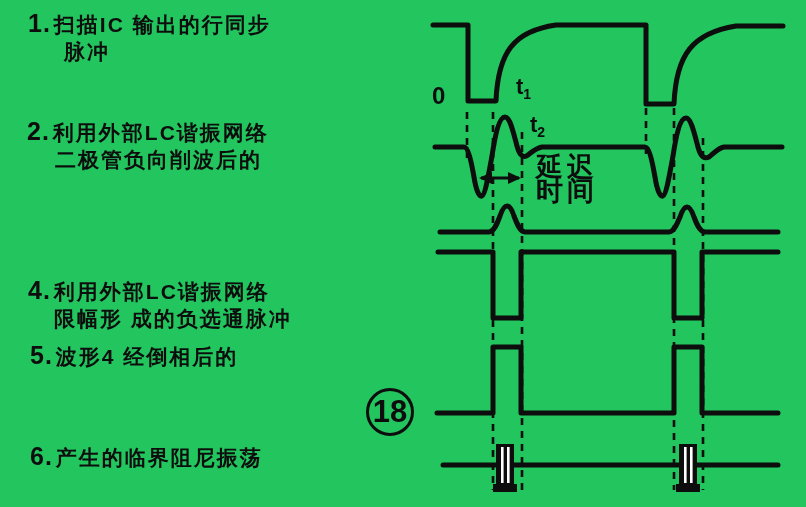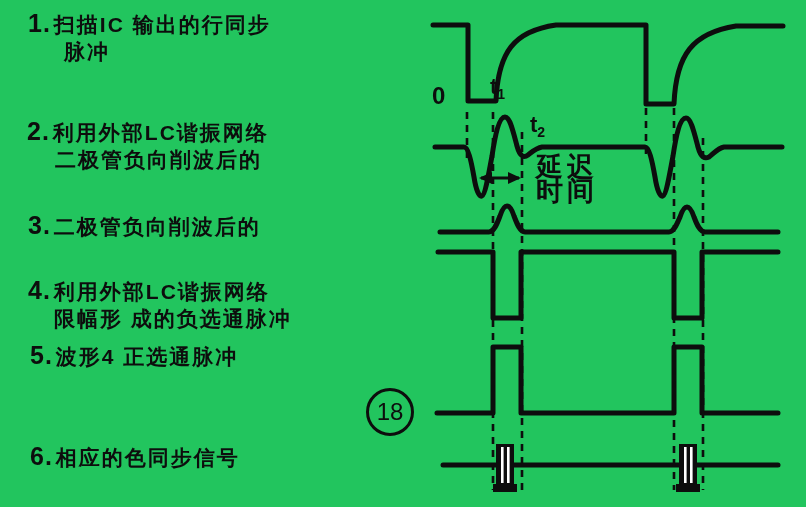--- a/index.html
+++ b/index.html
@@ -13,21 +13,21 @@
   .item .num { font-size:25px; letter-spacing:1px; margin-right:3px; }
   .tlabel { position:absolute; font-weight:bold; font-size:22px; line-height:22px; }
   .tlabel sub { font-size:14px; }
   .zero { position:absolute; font-weight:bold; font-size:24px; line-height:24px; }
   .delay { position:absolute; font-weight:bold; font-size:27px; line-height:24px;
            letter-spacing:4px; }
   .fig-circle {
     position:absolute; left:366px; top:388px; width:42px; height:42px;
     border:3.5px solid #0d0d0d; border-radius:50%;
     display:flex; align-items:center; justify-content:center;
-    font-weight:normal; font-size:24px; letter-spacing:0;
+    font-weight:bold; font-size:31px; letter-spacing:0;
   }
 </style>
 </head>
 <body>
 
 <div class="canvas">
 
   <svg width="806" height="507" viewBox="0 0 806 507">
     <g stroke="#0d0d0d" fill="none" stroke-width="5" stroke-linecap="round" stroke-linejoin="round">
 
@@ -77,39 +77,38 @@
     <div><span class="num">1.</span><span>扫描IC 输出的行同步</span></div>
     <div style="padding-left:36px;">脉冲</div>
   </div>
 
   <div class="item" style="left:27px; top:118px;">
     <div><span class="num">2.</span><span>利用外部LC谐振网络</span></div>
     <div style="padding-left:28px;">二极管负向削波后的</div>
   </div>
 
   <div class="item" style="left:28px; top:212px;">
-    <div><span class="num">3.</span><span>二极管负向削波后的</span></div>
   </div>
 
   <div class="item" style="left:28px; top:277px;">
     <div><span class="num">4.</span><span>利用外部LC谐振网络</span></div>
     <div style="padding-left:26px;">限幅形 成的负选通脉冲</div>
   </div>
 
   <div class="item" style="left:30px; top:342px;">
-    <div><span class="num">5.</span><span>波形4 正选通脉冲</span></div>
+    <div><span class="num">5.</span><span>波形4 经倒相后的</span></div>
   </div>
 
   <div class="item" style="left:30px; top:443px;">
-    <div><span class="num">6.</span><span>相应的色同步信号</span></div>
+    <div><span class="num">6.</span><span>产生的临界阻尼振荡</span></div>
   </div>
 
   <div class="zero" style="left:432px; top:84px;">0</div>
 
-  <div class="tlabel" style="left:490px; top:76px;">
+  <div class="tlabel" style="left:516px; top:76px;">
     <span>t</span><sub>1</sub>
   </div>
 
   <div class="tlabel" style="left:530px; top:114px;">
     <span>t</span><sub>2</sub>
   </div>
 
   <div class="delay" style="left:536px; top:155px;">
     <div>延迟</div>
     <div>时间</div>

